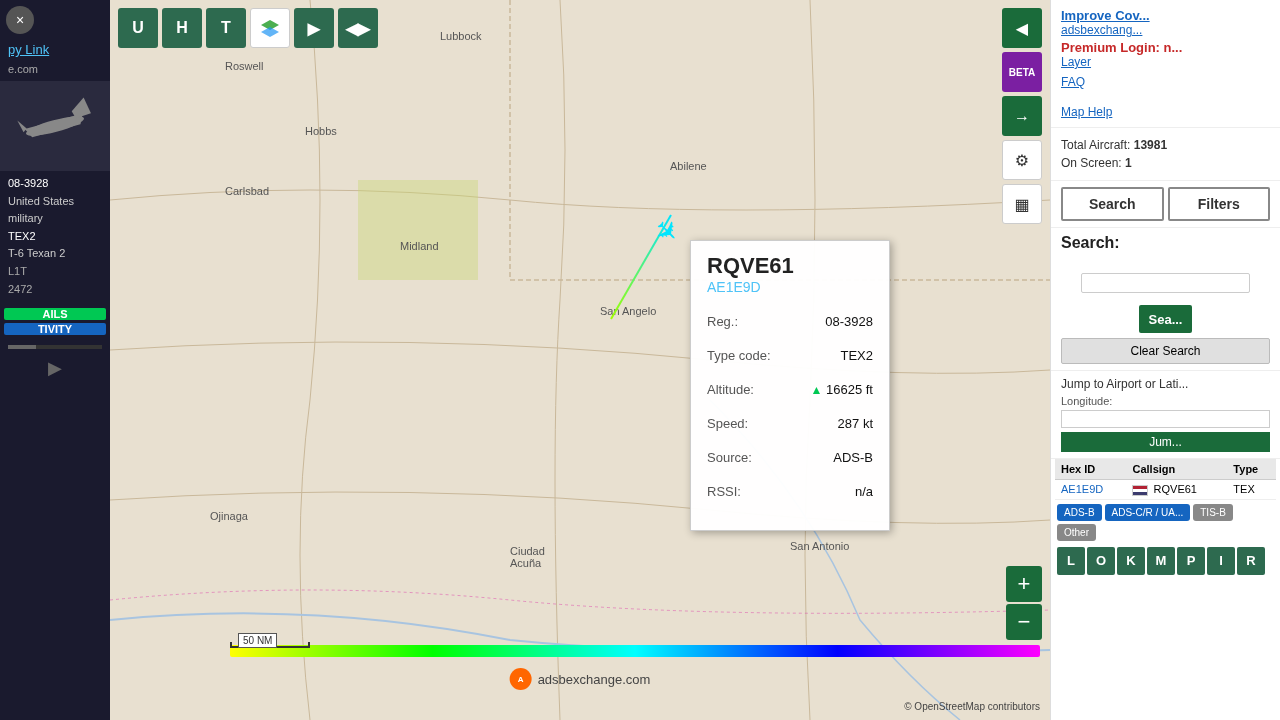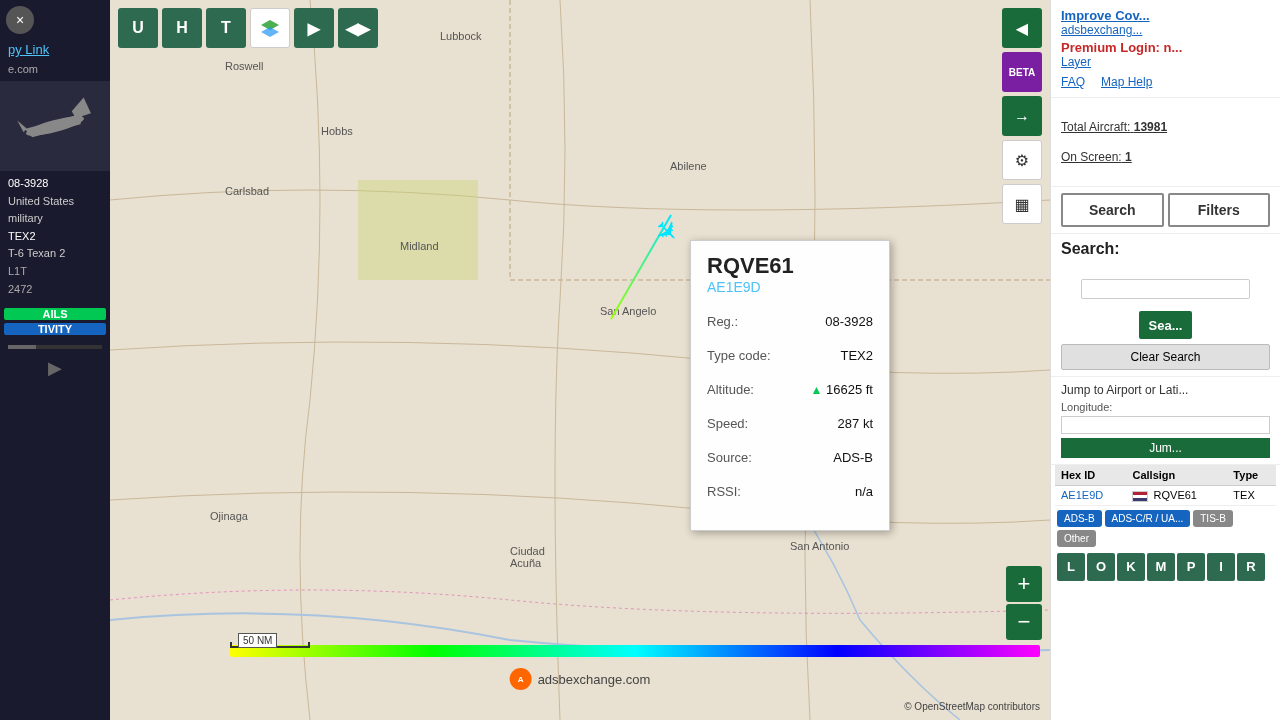--- a/index.html
+++ b/index.html
@@ -358,34 +358,35 @@
       color: #c62828;
       font-size: 13px;
       font-weight: bold;
       cursor: pointer;
       margin-top: 3px;
     }
     .right-links {
       display: flex;
       gap: 16px;
       margin-top: 6px;
+      flex-direction: column;
     }
     .right-link {
       color: #1565c0;
       font-size: 12px;
       text-decoration: underline;
       cursor: pointer;
     }
     .right-stats {
       padding: 6px 10px;
       font-size: 12px;
       color: #333;
       border-bottom: 1px solid #eee;
     }
-    .right-stats div { margin: 16px 0; text-decoration: underline; }
+    .right-stats div { margin: 4px 0; }
     .right-buttons {
       display: flex;
       gap: 4px;
       padding: 6px 10px;
       border-bottom: 1px solid #eee;
       align-items: center;
     }
     .right-big-btn {
       flex: 1;
       padding: 7px 4px;
@@ -607,21 +608,21 @@
     </g>
 
     <rect x="248" y="180" width="120" height="100" fill="#c8d870" opacity="0.4"></rect>
 
     <path d="M0,620 Q200,600 400,640 Q600,660 940,650" stroke="#a8c4e0" stroke-width="2" fill="none"></path>
     <path d="M600,400 Q700,500 750,620 Q800,680 850,720" stroke="#a8c4e0" stroke-width="1.5" fill="none"></path>
   </svg>
 
   <div class="city-label" style="top:60px;left:115px;">Roswell</div>
   <div class="city-label" style="top:30px;left:330px;">Lubbock</div>
-  <div class="city-label" style="top:125px;left:195px;margin-left:16px;">Hobbs</div>
+  <div class="city-label" style="top:125px;left:195px;">Hobbs</div>
   <div class="city-label" style="top:185px;left:115px;">Carlsbad</div>
   <div class="city-label" style="top:240px;left:290px;">Midland</div>
   <div class="city-label" style="top:160px;left:560px;">Abilene</div>
   <div class="city-label" style="top:305px;left:490px;">San Angelo</div>
   <div class="city-label" style="top:510px;left:100px;">Ojinaga</div>
   <div class="city-label" style="top:545px;left:400px;">Ciudad<br>Acuña</div>
   <div class="city-label" style="top:540px;left:680px;">San Antonio</div>
 
   <div class="aircraft-trail"></div>
 

